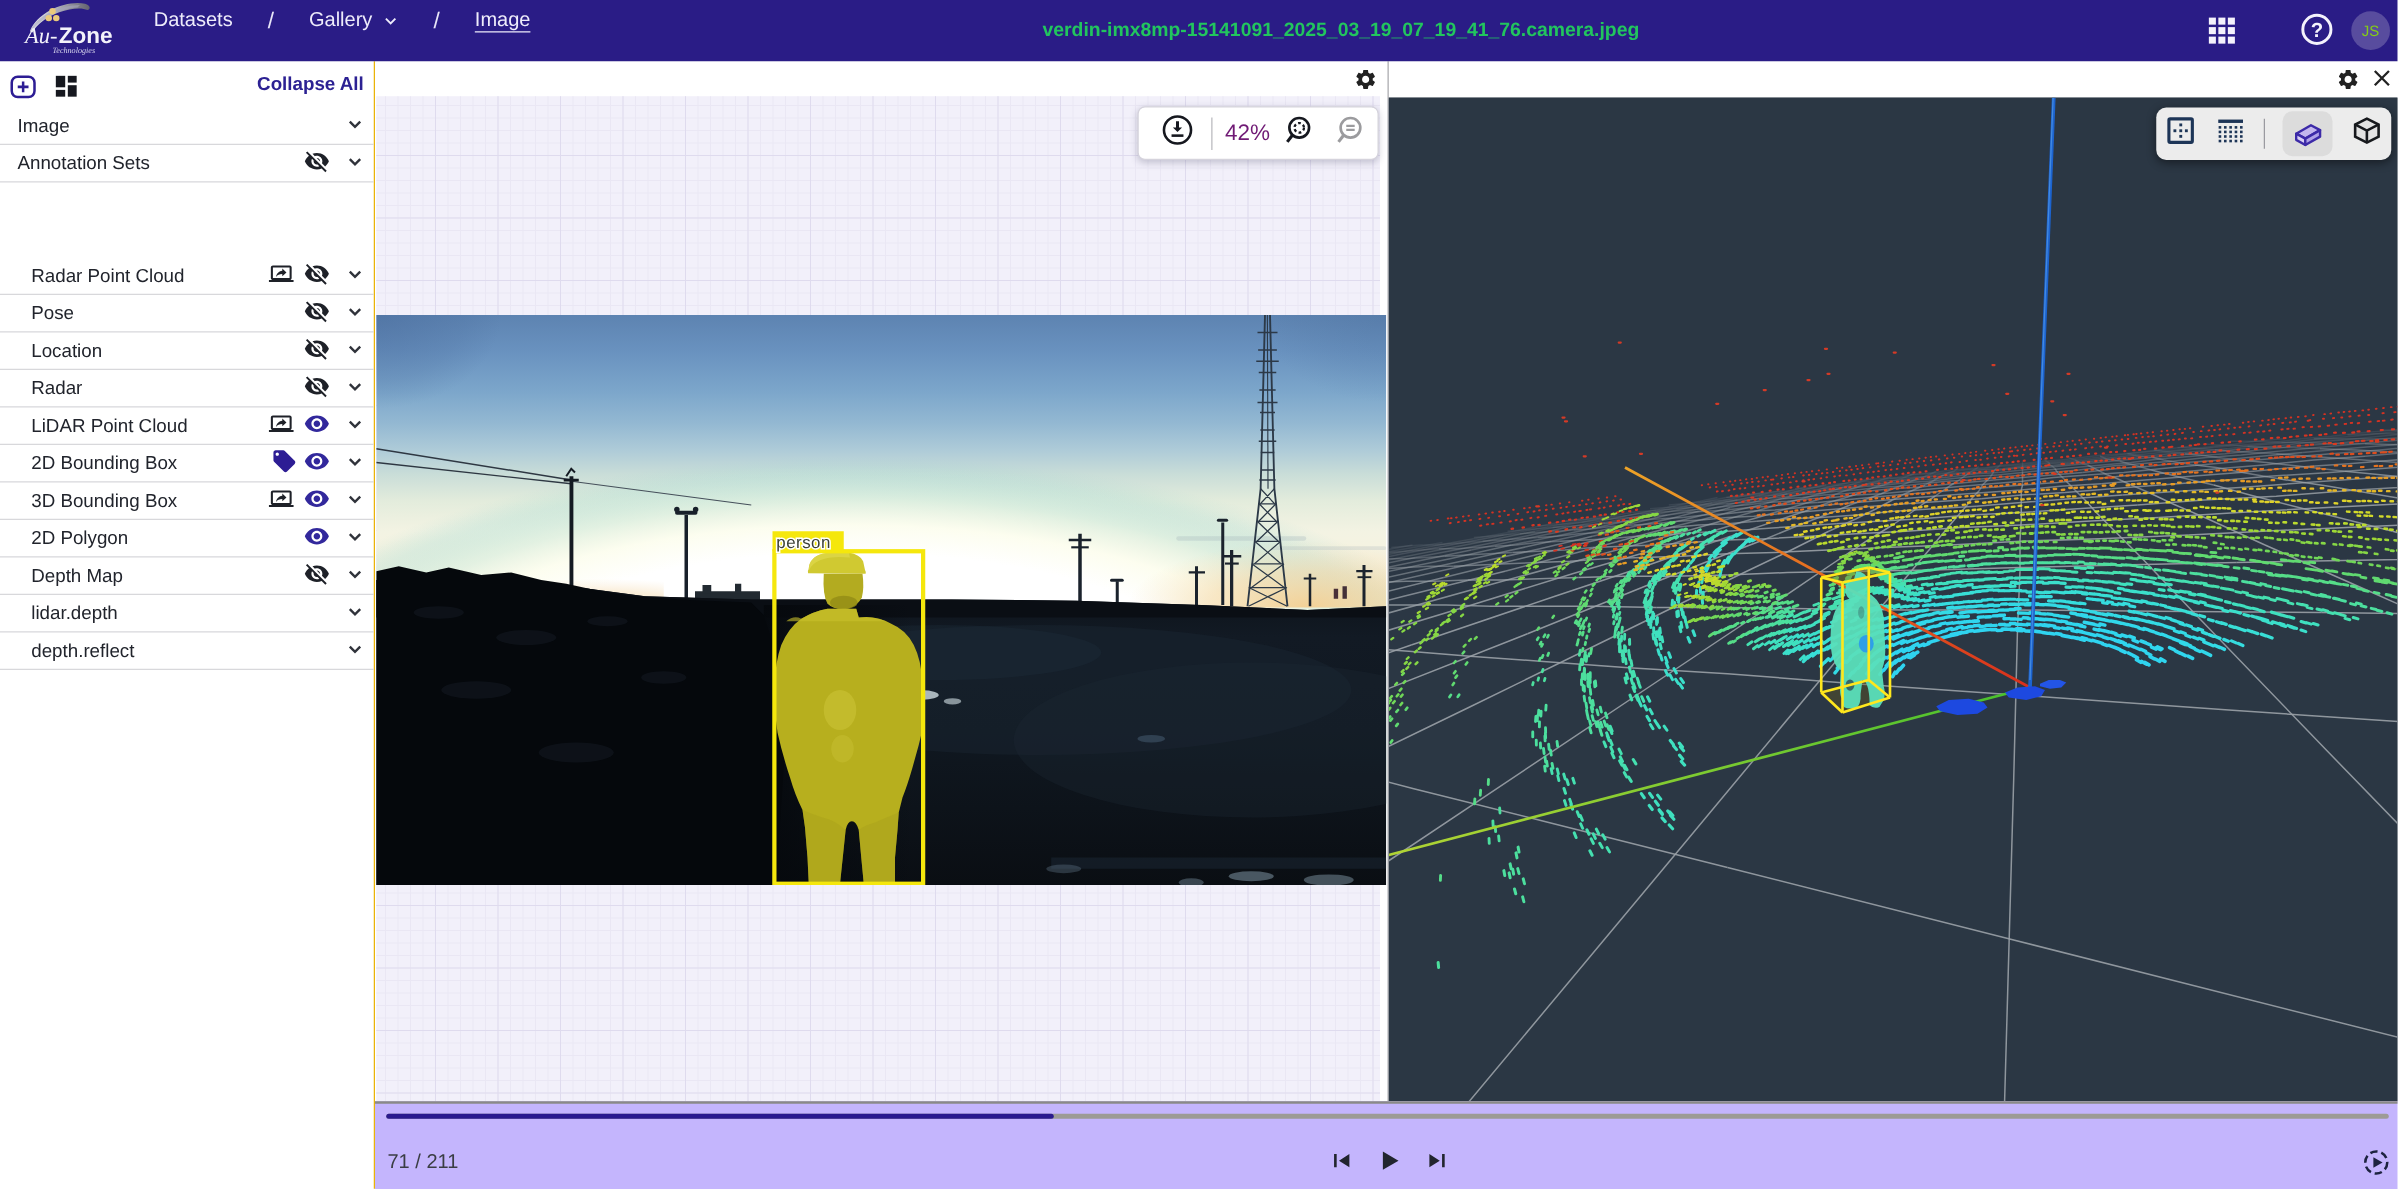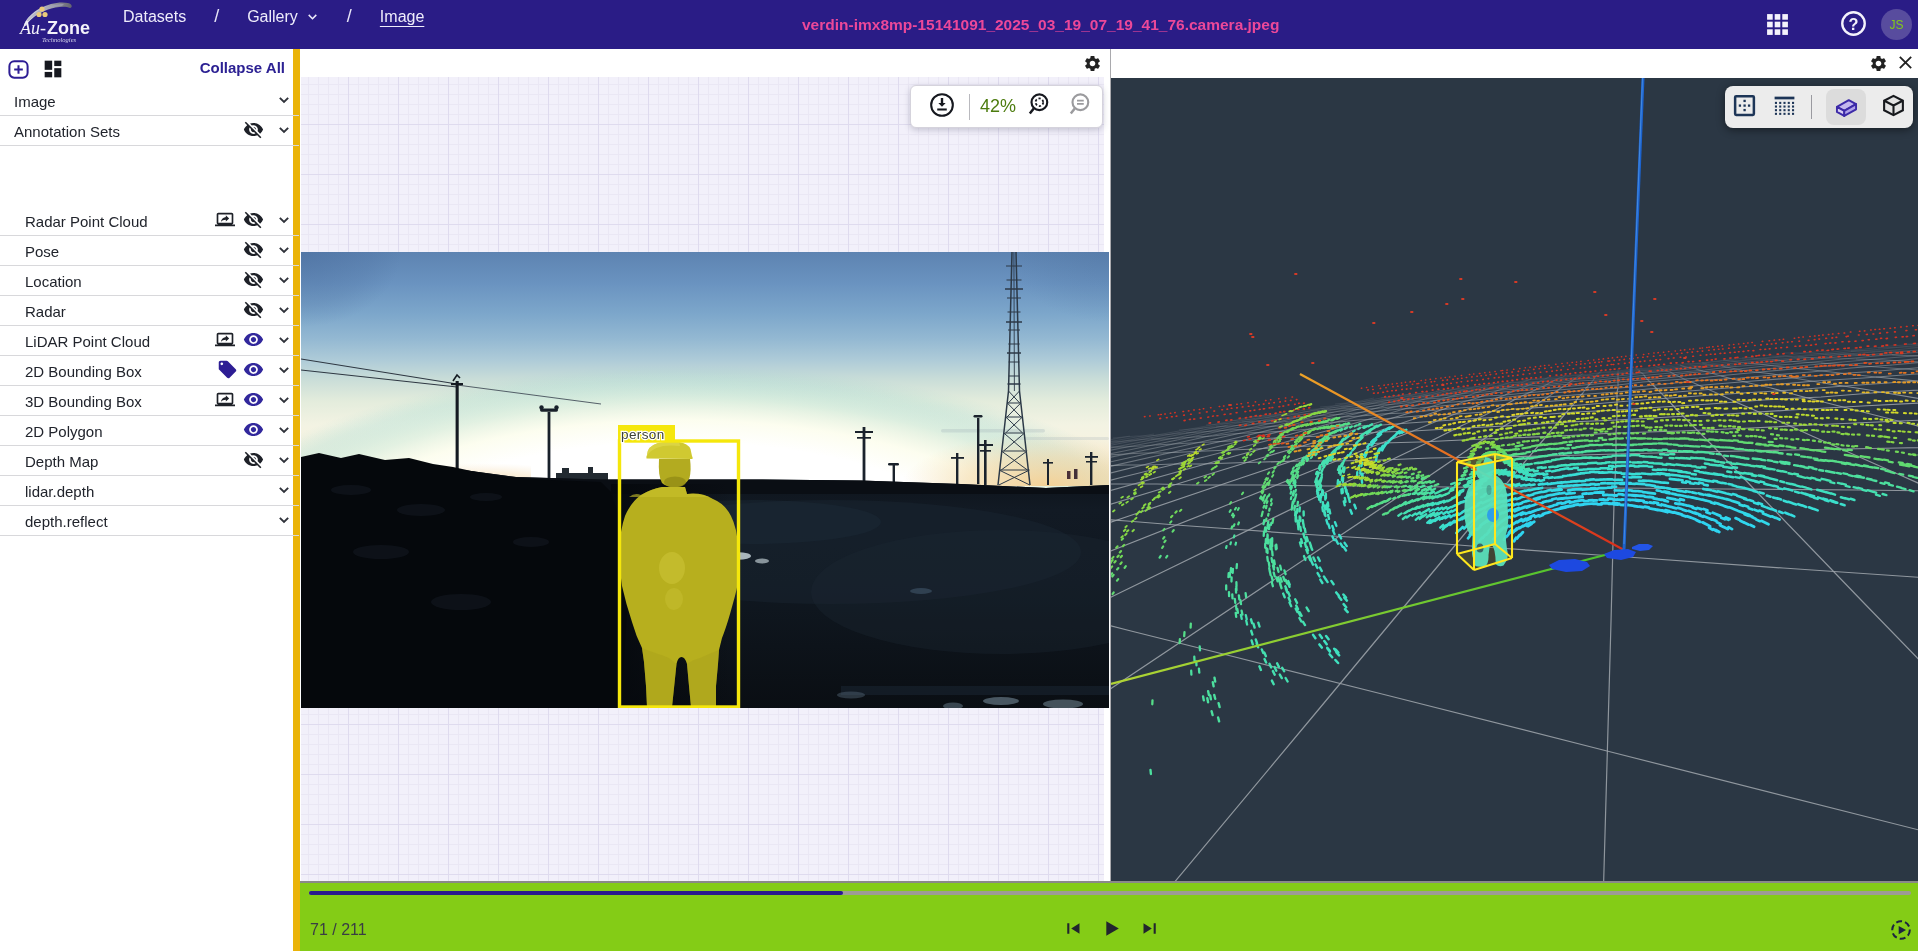--- a/index.html
+++ b/index.html
@@ -1,48 +1,48 @@
 <!DOCTYPE html>
 <html><head>
 <meta charset="utf-8">
 <style>
 *{margin:0;padding:0;box-sizing:border-box}
 html,body{width:1918px;height:951px;overflow:hidden;font-family:"Liberation Sans",sans-serif;background:#fff}
 .nav{position:absolute;left:0;top:0;width:1918px;height:49px;background:#2a1c86;color:#fff;z-index:30}
 .crumbs{position:absolute;left:123px;top:0;height:33px;display:flex;align-items:center;gap:28px;font-size:16px;color:#eeecfb}
 .crumbs .sl{font-size:18px;color:#e8e6f8}
 .crumb-g{display:flex;align-items:center;gap:8px}
-.fname{position:absolute;left:802px;top:16px;font-size:15.5px;font-weight:700;color:#ec4899}
+.fname{position:absolute;left:834px;top:16px;font-size:15.5px;font-weight:700;color:#22c55e}
 
 .avatar{width:31px;height:31px;border-radius:50%;background:#584c9e;color:#84cc16;display:flex;align-items:center;justify-content:center;font-size:12px}
-.sidebar{position:absolute;left:0;top:49px;width:300px;height:902px;background:#fff;border-right:7px solid #eab308;z-index:20}
+.sidebar{position:absolute;left:0;top:49px;width:300px;height:902px;background:#fff;border-right:1px solid #eab308;z-index:20}
 .sb-head{position:absolute;left:0;top:0;width:100%;height:37px}
 .collapse{position:absolute;right:8px;top:10px;color:#2c2193;font-weight:700;font-size:15px}
 .row{position:absolute;left:0;width:299px;height:30px;border-bottom:1px solid #d8d8db;display:flex;align-items:center;font-size:15px;color:#21242c}
 .row .lbl{position:absolute;left:14px;top:50%;transform:translateY(-50%)}
 .row.child .lbl{left:25px}
 .ic{position:absolute;top:50%;transform:translateY(-50%)}
 .ic.chev{right:5px}
 .ic.eye{right:35px}
 .ic.lap{right:64px}
 .midpanel{position:absolute;left:300px;top:49px;width:810px;height:832px;background:#fff}
 .midcanvas{position:absolute;left:1px;top:28px;width:803px;height:804px;background:#f2f0fa;
  background-image:linear-gradient(#dfdbee 1px,transparent 1px),linear-gradient(90deg,#dfdbee 1px,transparent 1px),linear-gradient(#eae7f4 1px,transparent 1px),linear-gradient(90deg,#eae7f4 1px,transparent 1px);
  background-size:50px 50px,50px 50px,10px 10px,10px 10px;background-position:-3px -3px,-3px -3px,-3px -3px,-3px -3px}
 .gear1{position:absolute;left:1083px;top:54px;z-index:25}
 .gear2{position:absolute;left:1869px;top:54px;z-index:25}
 .xbtn{position:absolute;left:1897px;top:54px;z-index:25}
 .photo{position:absolute;left:301px;top:252px;width:808px;height:456px;z-index:5}
 .ztool{position:absolute;left:910px;top:85px;width:193px;height:43px;background:#fff;border:1px solid #d5d3dc;border-radius:6px;box-shadow:0 2px 6px rgba(60,60,90,.25);z-index:10;display:flex;align-items:center}
-.ztxt{font-size:18px;color:#4d7c0f;margin-left:10px}
+.ztxt{font-size:18px;color:#701a75;margin-left:10px}
 .rightpanel{position:absolute;left:1110px;top:49px;width:808px;height:832px;background:#fff;border-left:1px solid #a9a9ad}
 .rcanvas{position:absolute;left:1111px;top:78px;width:807px;height:803px;background:#2b3744;overflow:hidden;z-index:4}
 .rtool{position:absolute;left:1725px;top:86px;width:188px;height:42px;background:#ececec;border-radius:8px;box-shadow:0 2px 8px rgba(0,0,0,.45);z-index:10;display:flex;align-items:center;justify-content:space-around}
 .rtool .sel{background:#dcdcdc;border-radius:8px;width:40px;height:36px;display:flex;align-items:center;justify-content:center}
-.footer{position:absolute;left:300px;top:881px;width:1618px;height:71px;background:#84cc16;border-top:2px solid #8a8a88;z-index:15}
+.footer{position:absolute;left:300px;top:881px;width:1618px;height:71px;background:#c4b5fd;border-top:2px solid #8a8a88;z-index:15}
 .track{position:absolute;left:9px;top:8px;width:1602px;height:4px;background:#9d9b96;border-radius:2px}
 .fill{position:absolute;left:0;top:0;width:534px;height:4px;background:#2a1a8e;border-radius:2px}
 .count{position:absolute;left:10px;top:38px;font-size:16px;color:#3a3d44}
 .pctrl{position:absolute;left:762px;top:33px;display:flex;align-items:center;gap:16px}
 .loopbtn{position:absolute;right:6px;top:36px}
 </style>
 </head>
 <body>
 <div class="nav">
 <svg width="100" height="46" viewBox="0 0 100 46" style="position:absolute;left:14px;top:1px">

